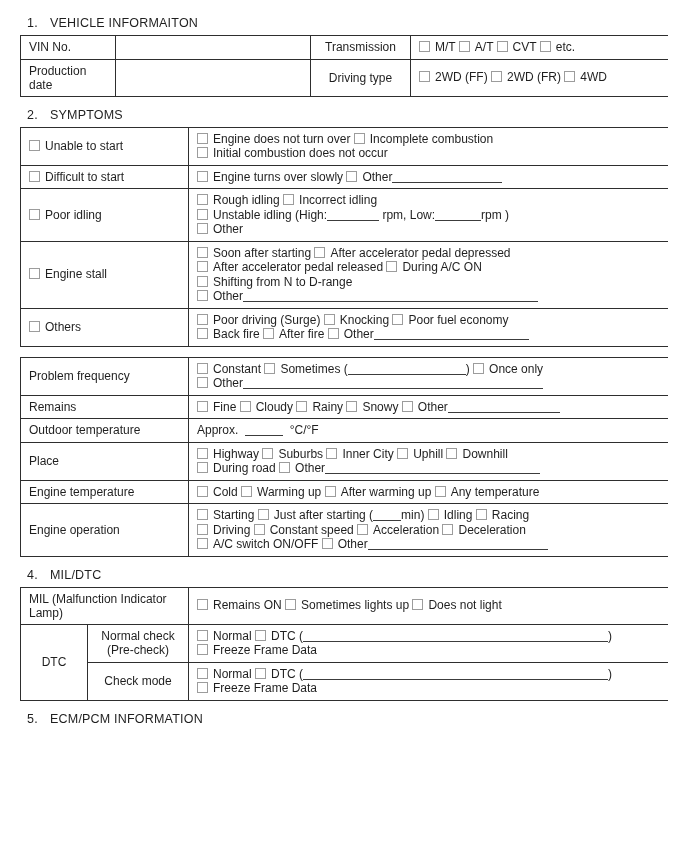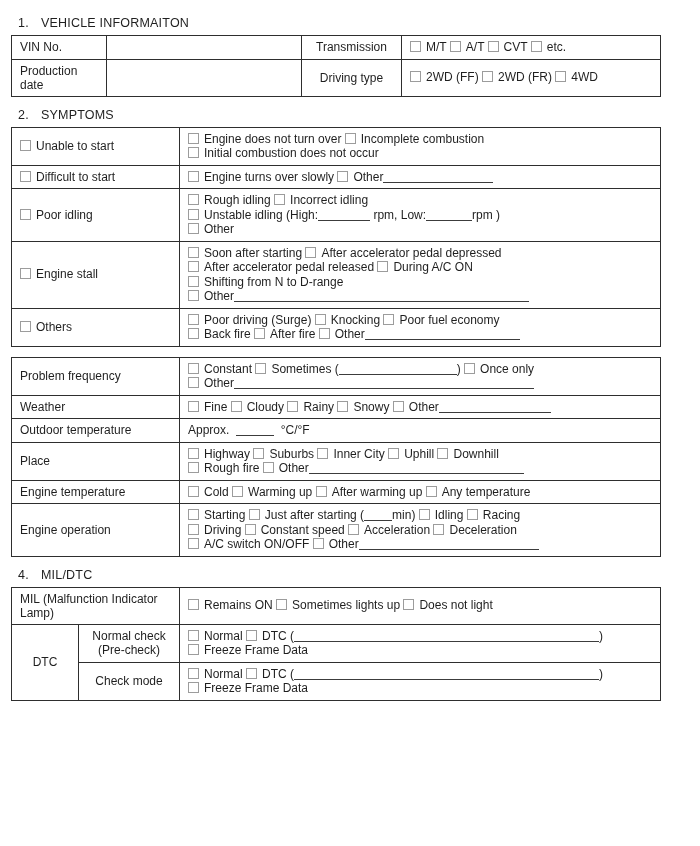--- a/index.html
+++ b/index.html
@@ -1,18 +1,18 @@
 <!DOCTYPE html>
 <html><head>
 <meta charset="utf-8">
 <style>
   html,body{margin:0;padding:0;background:#ffffff;}
   .page{
     width:668px;height:846px;box-sizing:border-box;background:#ffffff;
-    padding:14px 22px 0 11px;overflow:hidden;
+    padding:14px 22px 0 20px;overflow:hidden;
     font-family:"Liberation Sans","DejaVu Sans",sans-serif;
     font-size:12px;color:#1f1f1f;
   }
   .sec-h{margin:11px 0 5px 7px;font-size:12.5px;letter-spacing:.2px;white-space:nowrap;}
   .sec-h.first{margin-top:2px;}
   .sec-num{display:inline-block;min-width:23px;}
   table.ft{border-collapse:collapse;width:650px;table-layout:fixed;margin:0 0 10px 0;}
   table.ft td{border:1.5px solid #2e2e2e;vertical-align:middle;padding:4px 8px;box-sizing:border-box;}
   td.mid{text-align:center;padding:2px 3px;line-height:14px;margin-left:14px;}
   td.inp{padding:2px 6px;}
@@ -122,36 +122,36 @@
       </colgroup>
     <tbody>
         <tr>
       <td>Problem frequency</td>
       <td>
         <div class="tline"><span class="cb"></span><span class="ol">Constant</span> <span class="cb"></span><span class="ol">Sometimes (</span><span class="fill" style="width: 118px;"></span><span class="tx">)</span> <span class="cb"></span><span class="ol">Once only</span></div>
         <div class="tline"><span class="cb"></span><span class="ol">Other</span><span class="fill" style="width: 300px;"></span></div>
       </td>
     </tr>
     <tr>
-      <td>Weather</td>
+      <td>Remains</td>
       <td>
         <div class="tline"><span class="cb"></span><span class="ol">Fine</span> <span class="cb"></span><span class="ol">Cloudy</span> <span class="cb"></span><span class="ol">Rainy</span> <span class="cb"></span><span class="ol">Snowy</span> <span class="cb"></span><span class="ol">Other</span><span class="fill" style="width: 112px;"></span></div>
       </td>
     </tr>
     <tr>
       <td>Outdoor temperature</td>
       <td>
         <div class="tline"><span class="tx">Approx.&nbsp;&nbsp;</span><span class="fill" style="width: 38px;"></span><span class="tx">&nbsp;&nbsp;°C/°F</span></div>
       </td>
     </tr>
     <tr>
       <td>Place</td>
       <td>
         <div class="tline"><span class="cb"></span><span class="ol">Highway</span> <span class="cb"></span><span class="ol">Suburbs</span> <span class="cb"></span><span class="ol">Inner City</span> <span class="cb"></span><span class="ol">Uphill</span> <span class="cb"></span><span class="ol">Downhill</span></div>
-        <div class="tline"><span class="cb"></span><span class="ol">Rough fire</span> <span class="cb"></span><span class="ol">Other</span><span class="fill" style="width: 215px;"></span></div>
+        <div class="tline"><span class="cb"></span><span class="ol">During road</span> <span class="cb"></span><span class="ol">Other</span><span class="fill" style="width: 215px;"></span></div>
       </td>
     </tr>
     <tr>
       <td>Engine temperature</td>
       <td>
         <div class="tline"><span class="cb"></span><span class="ol">Cold</span> <span class="cb"></span><span class="ol">Warming up</span> <span class="cb"></span><span class="ol">After warming up</span> <span class="cb"></span><span class="ol">Any temperature</span></div>
       </td>
     </tr>
     <tr>
       <td>Engine operation</td>
@@ -191,14 +191,17 @@
     <tr>
       <td class="mid">Check mode</td>
       <td>
         <div class="tline"><span class="cb"></span><span class="ol">Normal</span> <span class="cb"></span><span class="ol">DTC (</span><span class="fill" style="width: 305px;"></span><span class="tx">)</span></div>
         <div class="tline"><span class="cb"></span><span class="ol">Freeze Frame Data</span></div>
       </td>
     </tr>
   </tbody>
     </table>
 
+  <div class="sec-h">
+    <span class="sec-num">5.</span><span>ECM/PCM INFORMATION</span>
+  </div>
 
 </div>
 
 </body></html>

